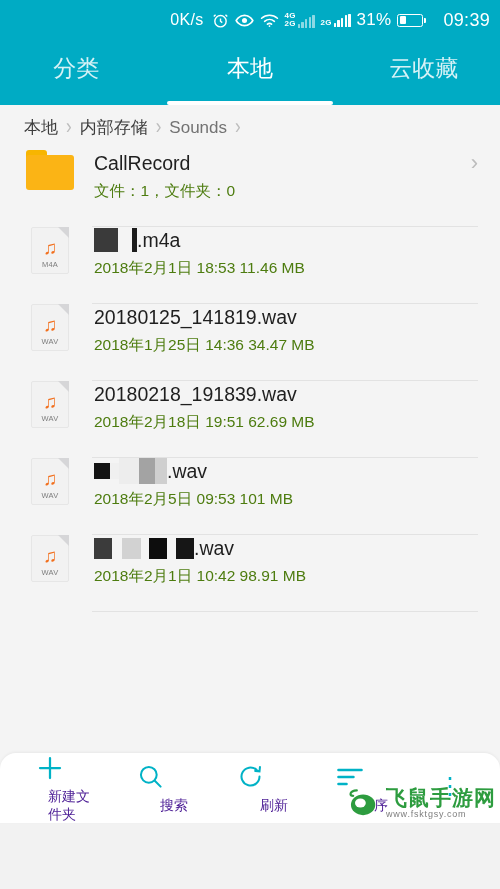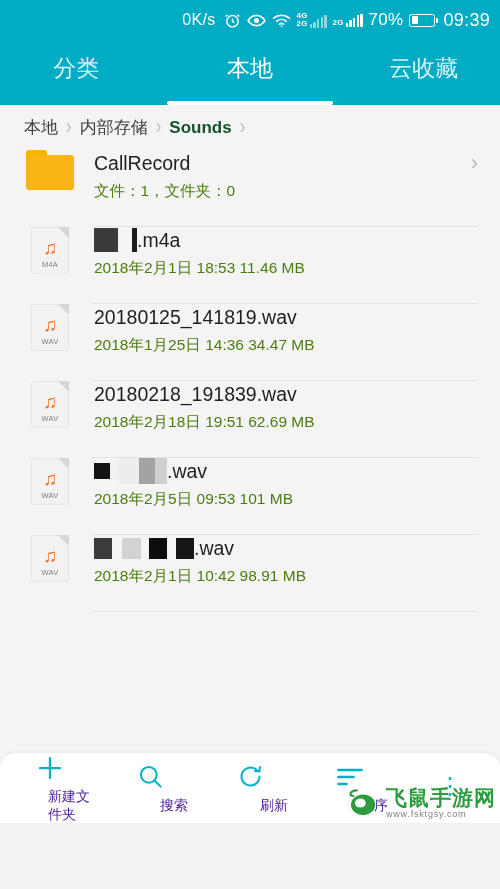--- a/index.html
+++ b/index.html
@@ -24,35 +24,35 @@
   .sb-gtag { font-size: 8px; line-height: 1; display: flex; flex-direction: column; justify-content: center; margin-right: 1px; font-weight: bold;}
   .bars { display: flex; align-items: flex-end; gap: 1.2px; height: 13px; }
   .bars i { width: 2.4px; background: #fff; display: block; border-radius: .5px; }
   .bars i:nth-child(1){height:4px}.bars i:nth-child(2){height:6.5px}
   .bars i:nth-child(3){height:9px}.bars i:nth-child(4){height:11.5px}.bars i:nth-child(5){height:13px}
   .bars.dim i { opacity: .55; }
   .sb-pct { font-size: 17px; }
   .battery { width: 26px; height: 13px; border: 1.6px solid #fff; border-radius: 2.5px; position: relative; display: inline-block; }
   .battery::after { content:""; position:absolute; right:-4px; top:3.4px; width:2.4px; height:5px; background:#fff; border-radius:0 1px 1px 0;}
   .battery i { position:absolute; left:1.2px; top:1.2px; bottom:1.2px; width:28%; background:#fff; border-radius:1px; display:block; }
-  .sb-time { font-size: 18px; margin-left: 2px; }
+  .sb-time { font-size: 18px; margin-left: 14px; }
 
   
   .tabbar { height: 65px; background: #00abc4; display: flex; align-items: flex-start; position: relative; gap: 21px; }
   .tab { flex: 1; text-align: center; color: #d6f2f6; font-size: 23px; padding-top: 13px; position: relative; }
   .tab.active { color: #ffffff; }
   .tab-underline { position: absolute; left: 167px; width: 166px; bottom: 0; height: 4px; background: #ffffff; border-radius: 2px; }
 
   
   .breadcrumb {
     height: 45px; background: #f4f4f4; display: flex; align-items: center;
     padding-left: 24px; gap: 8px; font-size: 17px; color: #3b3b3b;
   }
   .crumb { color: #3d3d3d; white-space: nowrap; }
-  .crumb.current { color: #14532d; font-weight: bold; }
+  .crumb.current { color: #737373; }
   .crumb-sep { color: #bdbdbd; font-size: 17px; line-height: 1; display: inline-block; transform: scaleY(1.25); }
 
   
   .list { background: #f4f4f4; }
   .row { display: flex; align-items: flex-start; height: 77px; padding-left: 22px; position: relative; }
   .row-sep { position: absolute; left: 92px; right: 22px; bottom: 0; height: 1px; background: #e2e2e2; }
   .row-icon { width: 56px; flex: 0 0 56px; display: flex; align-items: center; justify-content: center; }
   .row-body { flex: 1; padding-left: 16px; min-width: 0; }
   .row-title { font-size: 19.5px; color: #1f1f1f; line-height: 26px; white-space: nowrap; display: flex; align-items: center; }
   .row-sub { font-size: 15.5px; color: #4d7c0f; margin-top: 5px; line-height: 20px; white-space: nowrap; }
@@ -144,21 +144,21 @@
         </span>
       <span class="bars">
           <i></i>
           <i></i>
           <i></i>
           <i></i>
           <i></i>
         </span>
     </span>
 
-    <span class="sb-pct">70%</span>
+    <span class="sb-pct">31%</span>
     <span class="battery">
         <i></i>
       </span>
     <span class="sb-time">09:39</span>
   </div>
 
   <div class="tabbar">
     <div class="tab">分类</div>
     <div class="tab active">本地</div>
     <div class="tab">云收藏</div>

